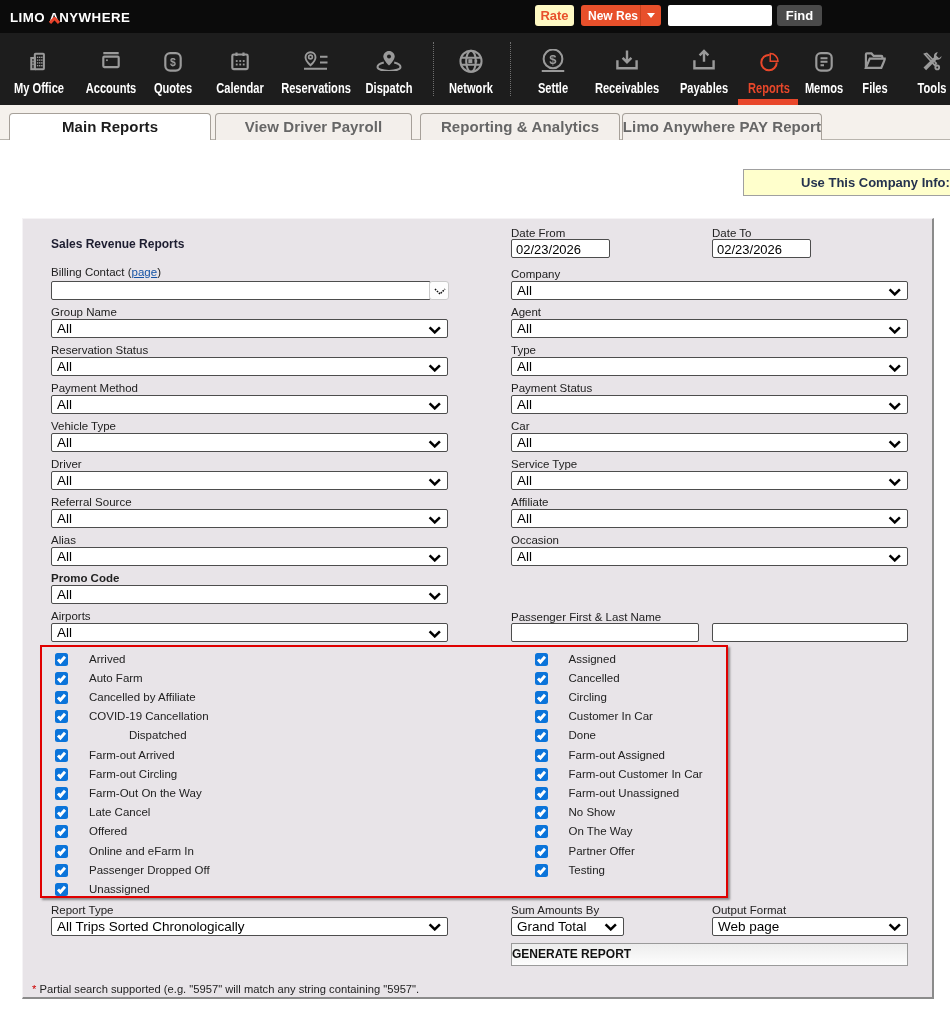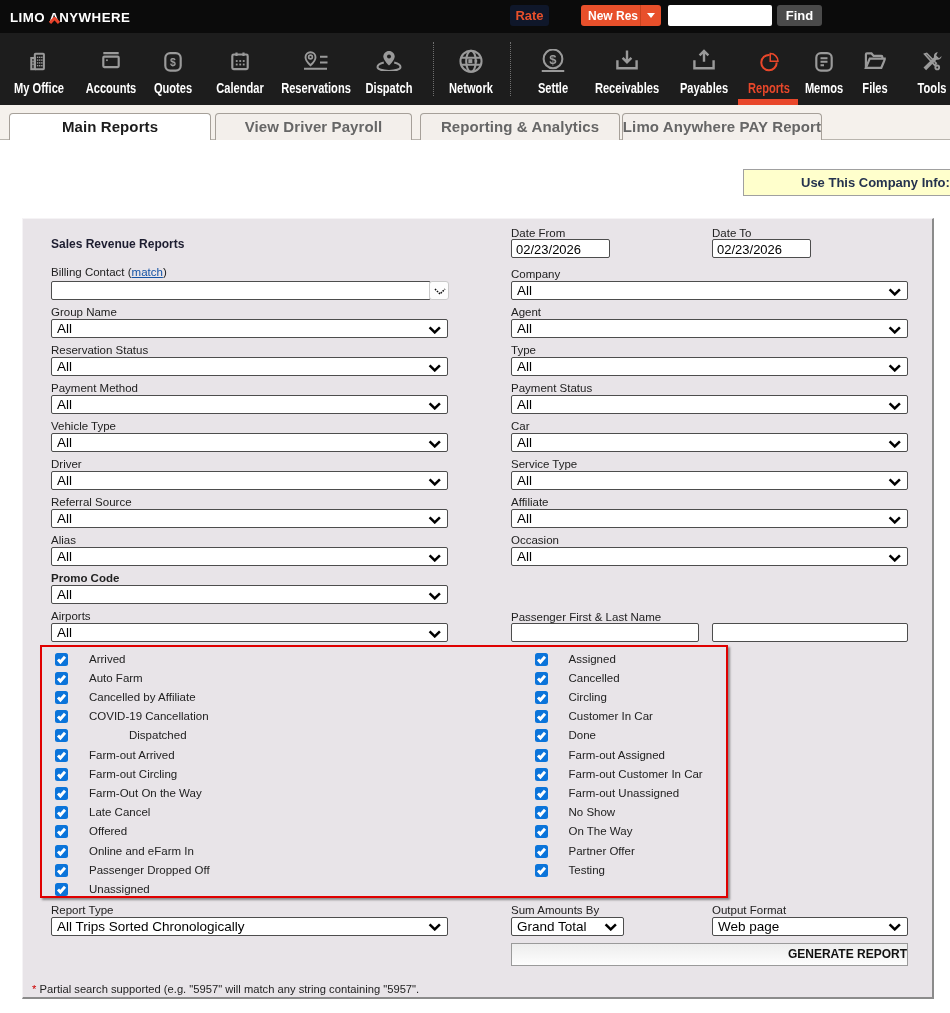--- a/index.html
+++ b/index.html
@@ -1,21 +1,21 @@
 <!DOCTYPE html>
 <html><head>
 <meta charset="utf-8">
 <style>
 * { margin:0; padding:0; box-sizing:border-box; }
 html,body { width:950px; height:1013px; background:#fff; font-family:"Liberation Sans", sans-serif; overflow:hidden; }
 #page { position:relative; width:950px; height:1013px; background:#fff; }
 #topbar { position:absolute; left:0; top:0; width:950px; height:33px; background:#0b0b0b; }
 #logo { position:absolute; left:10px; top:10px; font-weight:bold; font-size:13.3px; letter-spacing:0.45px; color:#fff; white-space:nowrap; }
 .tbtn { position:absolute; top:5px; height:21px; font-size:13px; font-weight:bold; border-radius:3px; display:flex; align-items:center; justify-content:center; }
-#btn-rate { left:510px; width:39px; background:#0f172a; color:#e8502b; }
+#btn-rate { left:535px; width:39px; background:#fef9c3; color:#e8502b; }
 #btn-newres { left:581px; width:80px; background:#e8502b; color:#fff; font-size:12.5px; }
 #srch { position:absolute; left:668px; top:5px; width:104px; height:21px; background:#fff; border-radius:2px; }
 #btn-find { left:777px; width:45px; background:#4a4a4a; color:#fff; font-weight:bold; }
 #nav { position:absolute; left:0; top:33px; width:950px; height:72px; background:#1d1d1d; }
 .nitem { position:absolute; top:0; height:72px; }
 .nitem svg { position:absolute; left:50%; transform:translateX(-50%); top:18px; }
 .nitem .lbl { position:absolute; left:50%; top:46px; color:#fff; font-size:15px; font-weight:bold; white-space:nowrap; transform:translateX(-50%) scaleX(0.74); transform-origin:center top; }
 .nitem.active .lbl { color:#e8472a; }
 .dotsep { position:absolute; top:9px; height:54px; border-left:1px dotted #6f6f6f; }
 #red-underline { position:absolute; left:738px; top:66px; width:60px; height:6px; background:#e8472a; }
@@ -28,21 +28,21 @@
 #heading { position:absolute; left:28px; top:18px; font-size:12px; font-weight:bold; color:#1d1d30; }
 .flabel { position:absolute; font-size:11.5px; color:#222; white-space:nowrap; }
 .flabel .hlink { color:#1553a5; text-decoration:underline; }
 .sel, .inp { position:absolute; height:19px; border:1px solid #4d4d4d; border-radius:2px; background:#fff; font-size:13.5px; color:#000;padding-left:36px; }
 .sel .t { position:absolute; left:5px; top:1px; }
 .sel svg { position:absolute; right:5.5px; top:5.5px; }
 #redbox { position:absolute; left:17px; top:426px; width:688px; height:253px; border:2px solid #e00000; box-shadow:2px 2px 2px rgba(100,100,100,.7); }
 .cbx { position:absolute; width:13px; height:13px; background:#0b74da; border-radius:2.5px; }
 .cbx svg { position:absolute; left:1px; top:1px; }
 .cblbl { position:absolute; font-size:11.5px; color:#222; white-space:nowrap; }
-#genbtn { position:absolute; left:488px; top:724px; width:397px; height:23px; border:1px solid #9a9a9a; background:linear-gradient(#ededed,#fdfdfd); font-size:12px; font-weight:bold; color:#111; text-align:right; line-height:21px; }
+#genbtn { position:absolute; left:488px; top:724px; width:397px; height:23px; border:1px solid #9a9a9a; background:linear-gradient(#ededed,#fdfdfd); font-size:12px; font-weight:bold; color:#111; text-align:left; line-height:21px; }
 #footnote { position:absolute; left:9px; top:763.5px; font-size:11.2px; color:#222; }
 #footnote .star { color:#cc0000; }
 </style>
 </head>
 <body>
 <div id="page">
   <div id="topbar">
     <div id="logo">LIMO <span style="position:relative;display:inline-block;">A<svg style="position:absolute;left:-0.5px;top:6.5px;" width="11" height="7" viewBox="0 0 11 7">
             <path d="M1 6 L5.5 1.2 L10 6" stroke="#e8432b" stroke-width="3" fill="none"></path>
           </svg></span>NYWHERE</div>
@@ -191,21 +191,21 @@
     <div class="tab active" style="left:9px; width:202px;">Main Reports</div>
     <div class="tab" style="left:420px; width:200px;">Reporting &amp; Analytics</div>
     <div class="tab" style="left:215px; width:197px;">View Driver Payroll</div>
     <div class="tab" style="left:622px; width:200px;">Limo Anywhere PAY Report</div>
   </div>
   <div id="yellowbox">
       <span>Use This Company Info:</span>
     </div>
   <div id="panel">
     <div id="heading">Sales Revenue Reports</div>
-    <div class="flabel" style="left:28px; top:47px;">Billing Contact (<span class="hlink">match</span>)</div>
+    <div class="flabel" style="left:28px; top:47px;">Billing Contact (<span class="hlink">page</span>)</div>
     <div class="inp" style="left:28px; top:62px; width:380px;"></div>
     <div style="position:absolute; left:406px; top:61.5px; width:20px; height:19.5px; background:#fdfdfd; border:1px solid #c9c9c9; border-radius:3px;">
         <svg style="position:absolute;left:3.5px;top:6px;" width="12" height="8" viewBox="0 0 12 8">
           <path d="M1 1 L6 6 L11 1" stroke="#111" stroke-width="1.5" stroke-dasharray="1.6 1.1" fill="none"></path>
         </svg>
       </div>
     <div class="flabel" style="left:28px; top:86.5px;">Group Name</div>
     <div class="sel" style="left:28px; top:100px; width:397px;">
         <span class="t">All</span>
         <svg width="13.5" height="8" viewBox="0 0 13.5 8">

